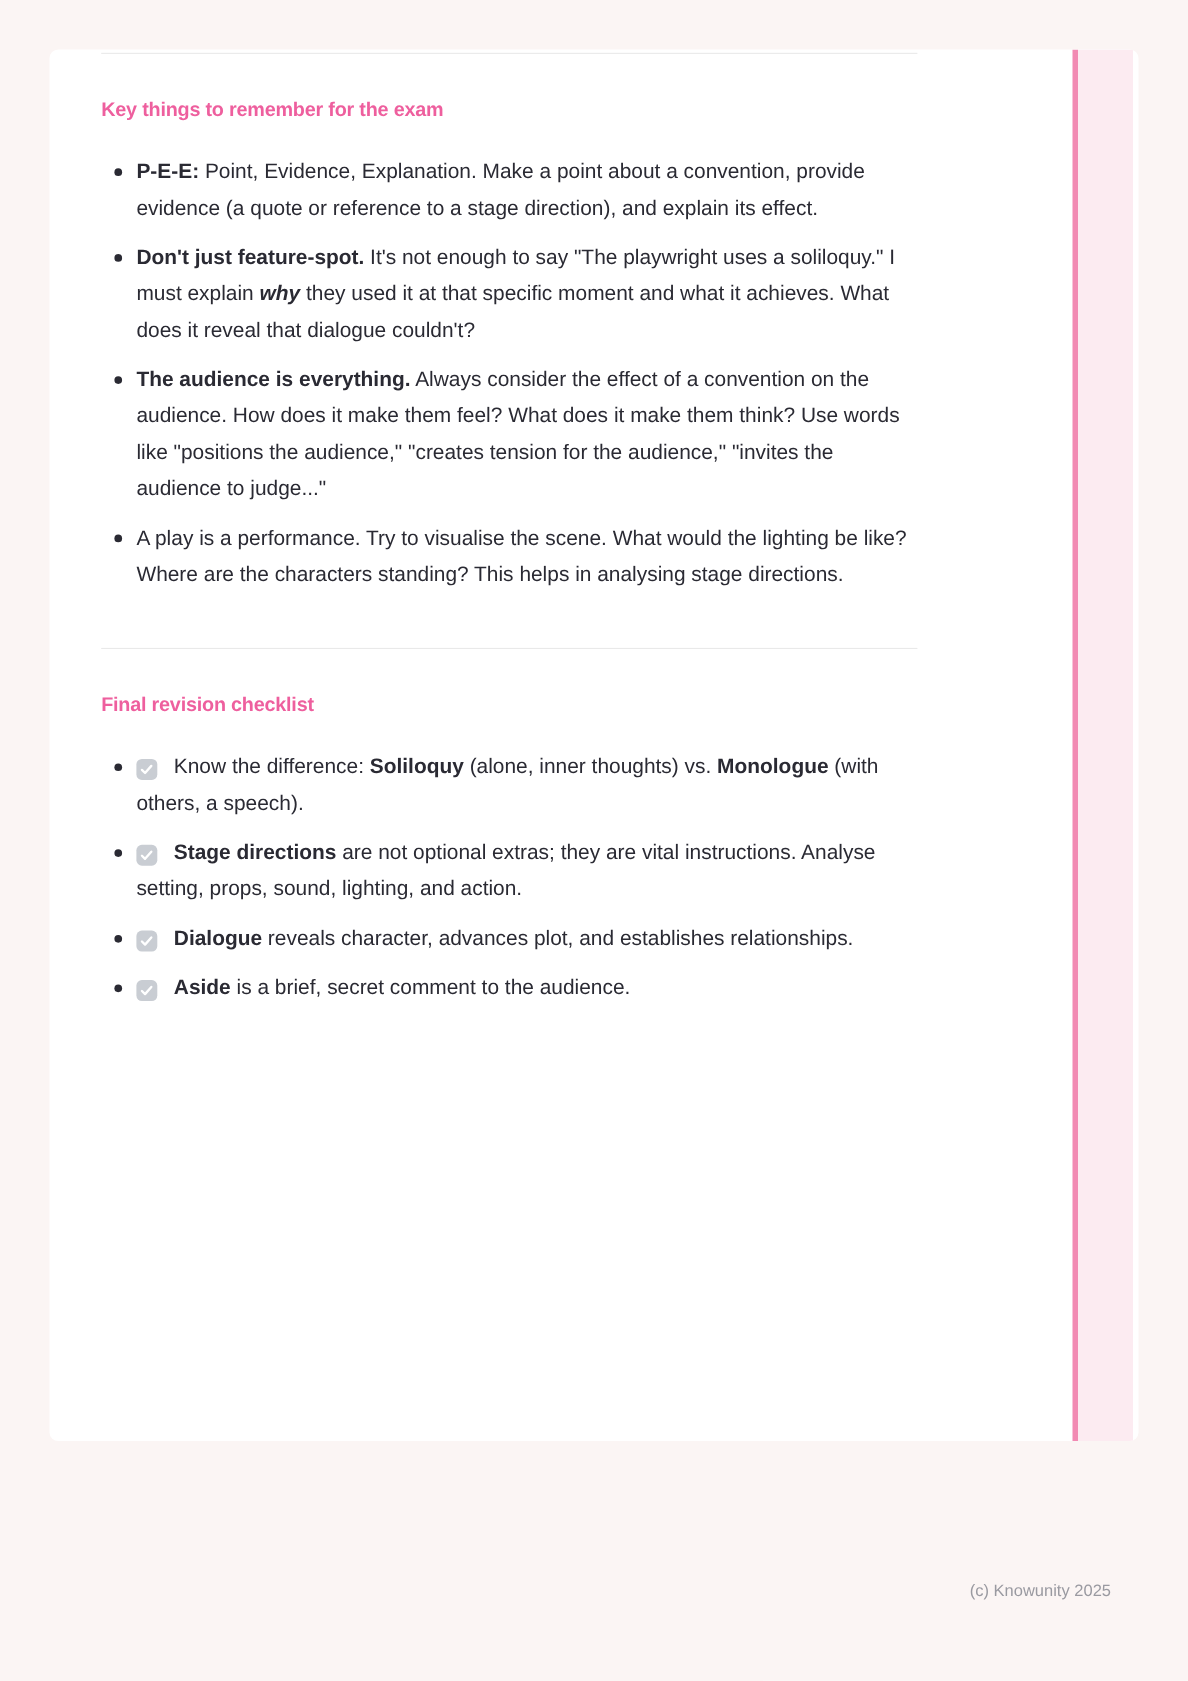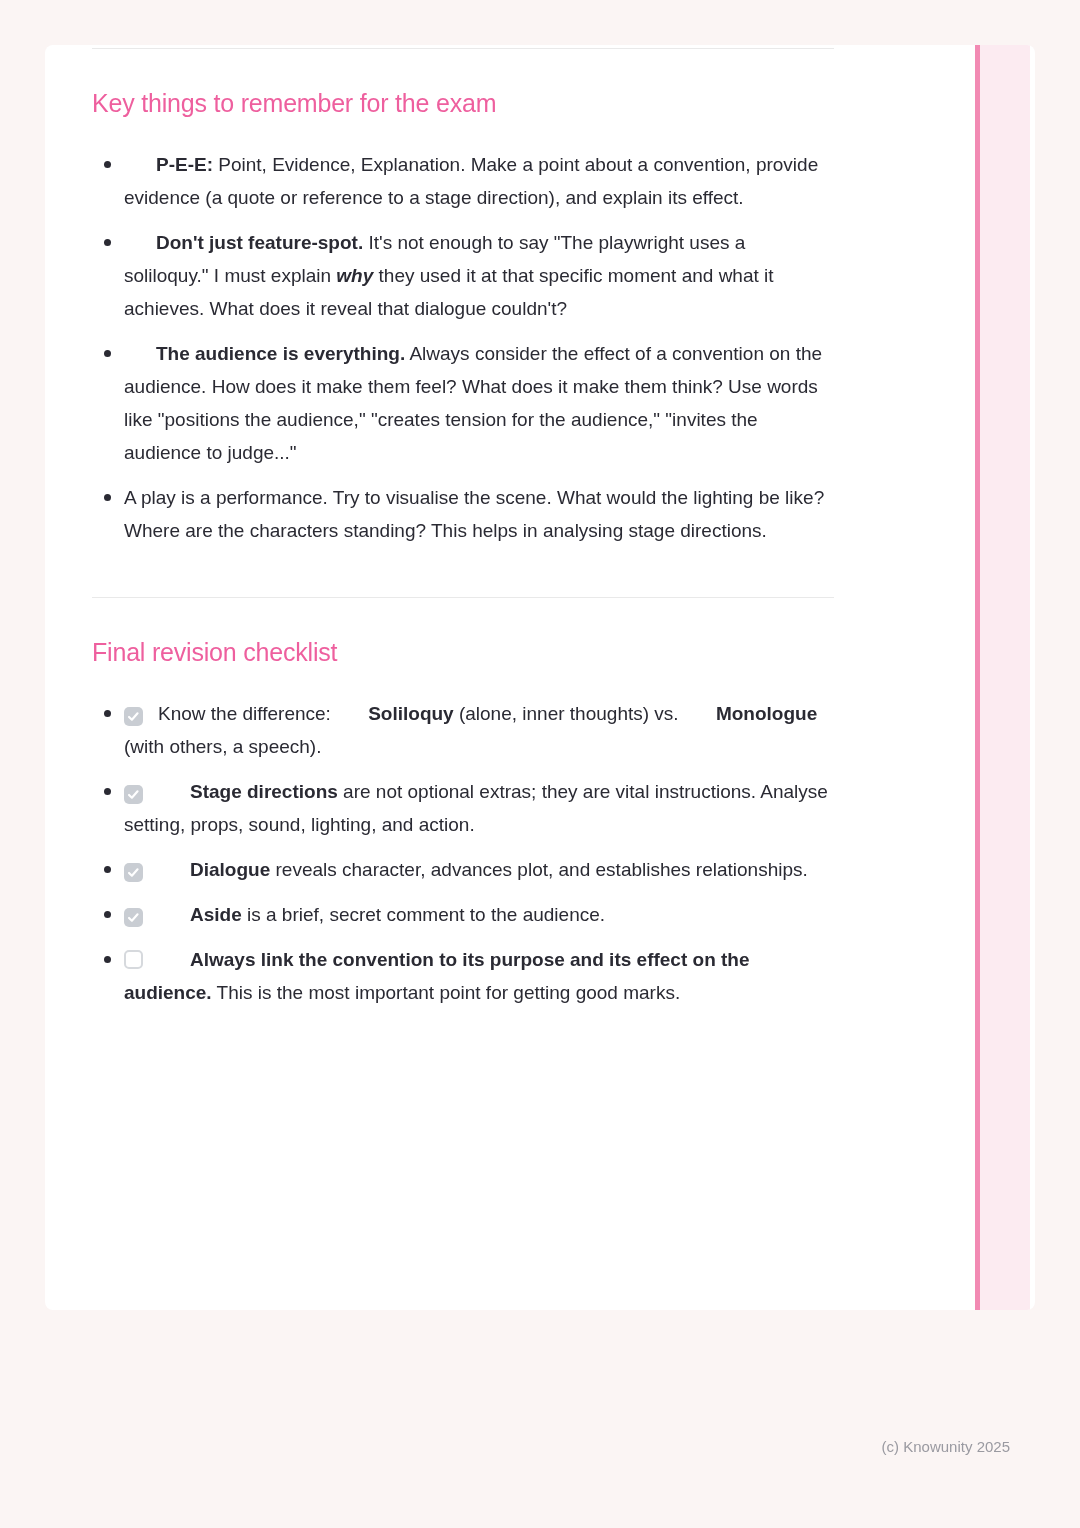--- a/index.html
+++ b/index.html
@@ -35,33 +35,33 @@
   .content{
     position:absolute;left:47px;top:0;width:742px;
   }
   .divider{
     height:1px;background:var(--divider);width:100%;
   }
   .divider.top{margin-top:3px;}
   .divider.mid{margin-top:50px;}
   h1{
     color:var(--heading-color);
-    font-size:25px;font-weight:400;letter-spacing:-0.2px;
+    font-size:18px;font-weight:700;letter-spacing:-0.2px;
     margin:40px 0 30px 0;
   }
   ul{margin:0;padding:0 0 0 32px;list-style:none;}
   li{
     position:relative;margin-bottom:12px;
     font-size:19px;line-height:33px;
   }
   li::before{
     content:'';position:absolute;left:-20px;top:13px;
     width:7px;height:7px;border-radius:50%;background:var(--text-color);
   }
-  .seg.bold{font-weight:700;margin-left:32px;}
+  .seg.bold{font-weight:700;}
   .seg.italic{font-style:italic;font-weight:bold;}
   .checkbox{
     display:inline-flex;align-items:center;justify-content:center;
     width:19px;height:19px;border-radius:5px;
     margin-right:15px;vertical-align:-3px;box-sizing:border-box;
   }
   .checkbox.checked{background:var(--checkbox-checked);}
   .checkbox.unchecked{background:#ffffff;border:2px solid var(--checkbox-border);}
   .footer{
     position:absolute;right:70px;top:1438px;
@@ -99,17 +99,16 @@
         <li class="item"><span class="checkbox checked">
             <svg viewBox="0 0 16 16" width="13" height="13" aria-hidden="true">
               <path d="M2.5 8.5l3.5 3.5 7-8" fill="none" stroke="#ffffff" stroke-width="2.6" stroke-linecap="round" stroke-linejoin="round"></path>
             </svg>
           </span><span class="seg bold">Dialogue</span><span class="seg"> reveals character, advances plot, and establishes relationships.</span></li>
         <li class="item"><span class="checkbox checked">
             <svg viewBox="0 0 16 16" width="13" height="13" aria-hidden="true">
               <path d="M2.5 8.5l3.5 3.5 7-8" fill="none" stroke="#ffffff" stroke-width="2.6" stroke-linecap="round" stroke-linejoin="round"></path>
             </svg>
           </span><span class="seg bold">Aside</span><span class="seg"> is a brief, secret comment to the audience.</span></li>
-        <li class="item"><span class="checkbox unchecked"></span><span class="seg bold">Always link the convention to its purpose and its effect on the audience.</span><span class="seg"> This is the most important point for getting good marks.</span></li>
       </ul>
   </div>
 </div>
 <div class="footer">(c) Knowunity 2025</div>
 
 </body></html>

